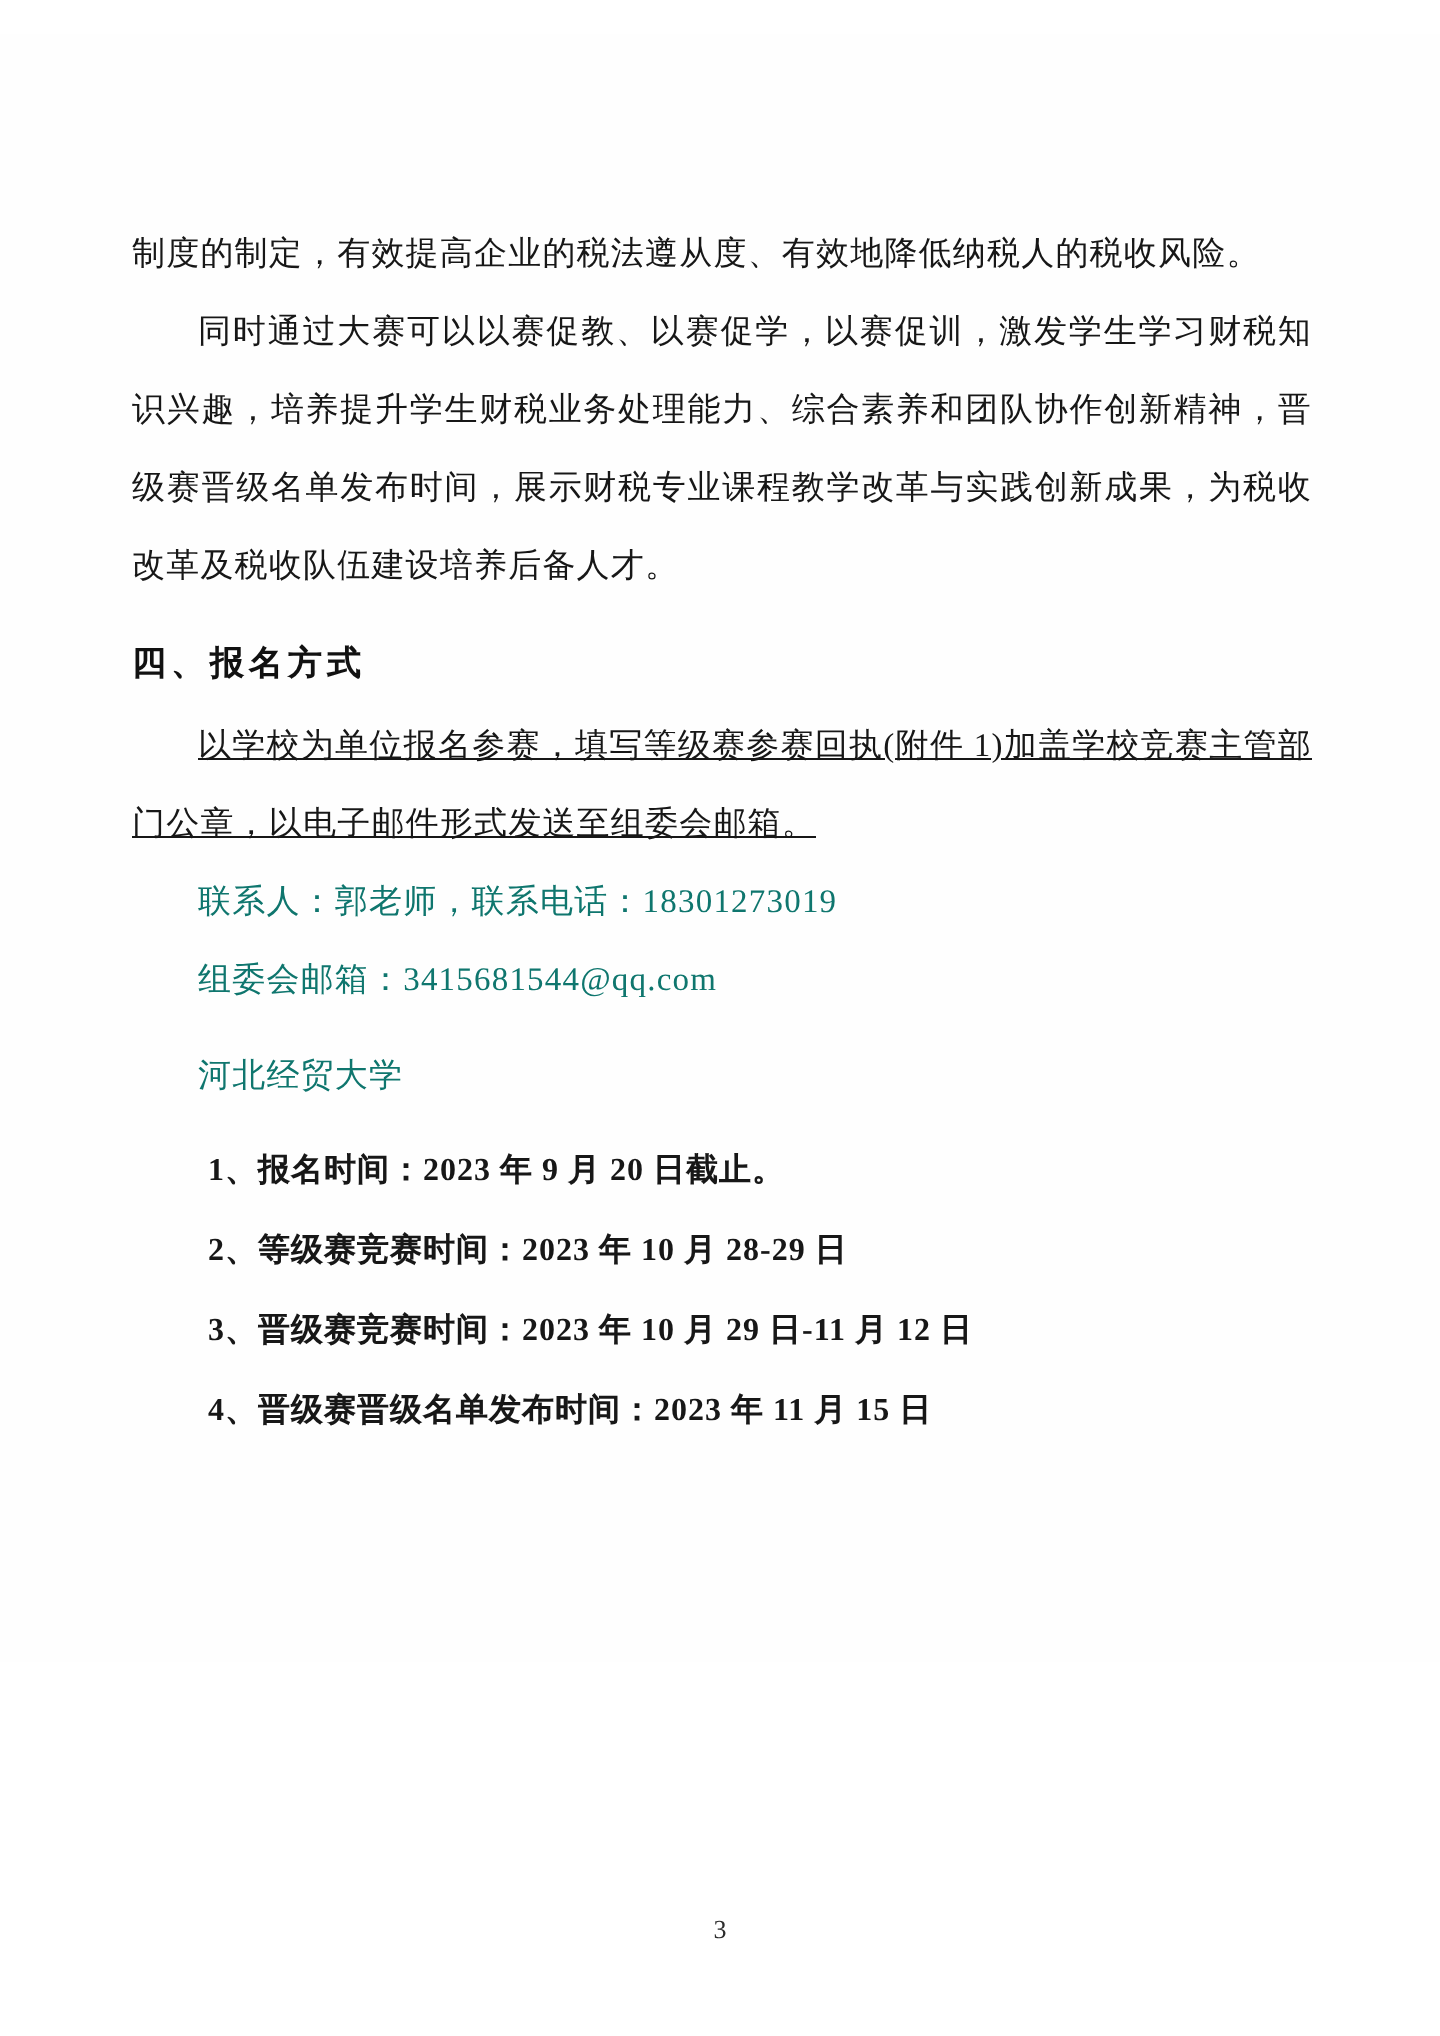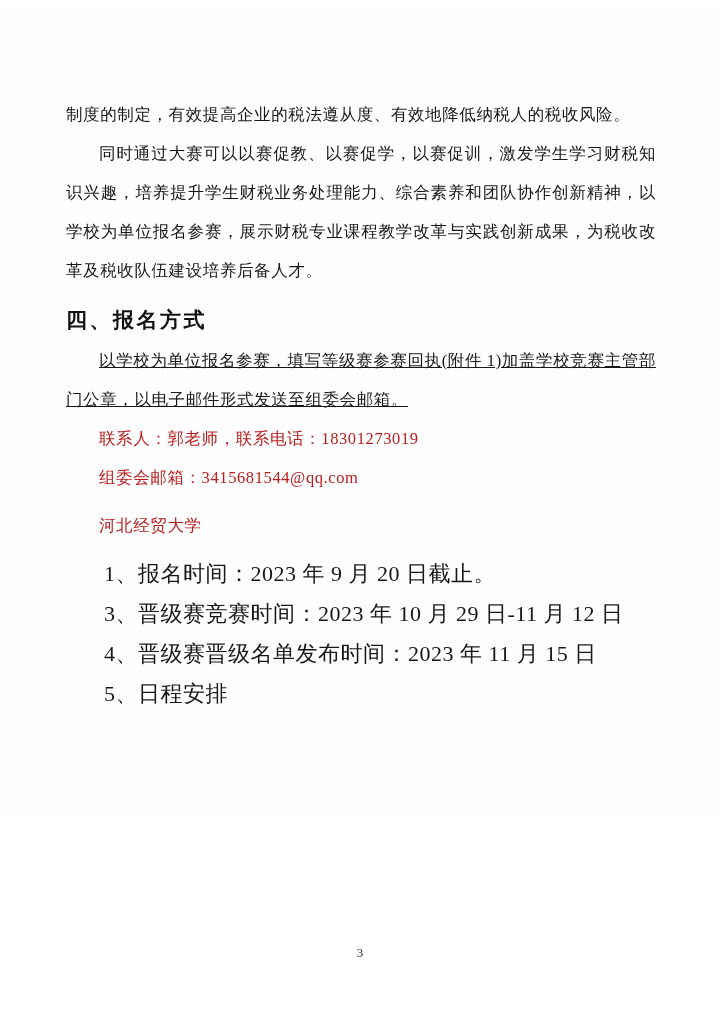--- a/index.html
+++ b/index.html
@@ -10,21 +10,21 @@
   body {
     width: 720px;
     height: 1018px;
     font-family: "Liberation Serif", "DejaVu Serif", serif;
     color: #1a1a1a;
     position: relative;
     overflow: hidden;
   }
   .page {
     position: absolute;
-    top: 5px; left: 0;
+    top: 17px; left: 0;
     width: 720px;
     height: 814px;
     background: #fefefe;
   }
   .content {
     position: absolute;
     left: 66px;
     top: 90px;
     width: 590px;
   }
@@ -38,51 +38,52 @@
   }
   .para-indent {
     text-indent: 33px;
   }
   .para-indent2 {
     text-indent: 33px;
     text-decoration: underline;
   }
   .heading {
     margin: 0;
-    font-size: 21px;
+    font-size: 17px;
     font-weight: bold;
     line-height: 42px;
     letter-spacing: 2.5px;
     color: #111111;
     font-family: "Liberation Sans", "DejaVu Sans", sans-serif;
   }
   .heading-gap {
     margin-top: 9px;
   }
   .sub {
     margin: 0;
     font-size: 16.5px;
     line-height: 39px;
     letter-spacing: 0.6px;
     text-indent: 33px;
-    color: #b91c1c;
+    color: #0f766e;
   }
   .sub-wide {
     text-indent: 88px;
   }
   .bold-line {
     font-weight: bold;
   }
   .list-line {
     margin: 0;
-    font-size: 22px;
+    font-size: 16px;
     line-height: 40px;
     letter-spacing: 0.5px;
     text-indent: 38px;
     color: #171717;
+    font-weight: bold;
   }
   .page-number {
     position: absolute;
     left: 0;
     top: 940px;
     width: 720px;
     text-align: center;
     font-size: 13px;
     color: #2b2b2b;
     font-family: "Liberation Serif", serif;
@@ -92,33 +93,33 @@
   }
 </style>
 </head>
 <body>
 
 <div class="page">
   <div class="content">
 
     <p>制度的制定，有效提高企业的税法遵从度、有效地降低纳税人的税收风险。</p>
 
-    <p class="para-indent">同时通过大赛可以以赛促教、以赛促学，以赛促训，激发学生学习财税知识兴趣，培养提升学生财税业务处理能力、综合素养和团队协作创新精神，以学校为单位报名参赛，展示财税专业课程教学改革与实践创新成果，为税收改革及税收队伍建设培养后备人才。</p>
+    <p class="para-indent">同时通过大赛可以以赛促教、以赛促学，以赛促训，激发学生学习财税知识兴趣，培养提升学生财税业务处理能力、综合素养和团队协作创新精神，晋级赛晋级名单发布时间，展示财税专业课程教学改革与实践创新成果，为税收改革及税收队伍建设培养后备人才。</p>
 
     <div class="heading-gap"></div>
     <p class="heading">四、报名方式</p>
     <p class="para-indent2">以学校为单位报名参赛，填写等级赛参赛回执(附件 1)加盖学校竞赛主管部门公章，以电子邮件形式发送至组委会邮箱。</p>
     <p class="sub">联系人：郭老师，联系电话：18301273019</p>
     <p class="sub mono-mail">组委会邮箱：3415681544@qq.com</p>
 
     <div class="heading-gap"></div>
     <p class="sub">河北经贸大学</p>
 
     <div class="heading-gap"></div>
     <p class="list-line">1、报名时间：2023 年 9 月 20 日截止。</p>
+    <p class="list-line">2、等级赛竞赛时间：2023 年 10 月 28-29 日</p>
     <p class="list-line">3、晋级赛竞赛时间：2023 年 10 月 29 日-11 月 12 日</p>
     <p class="list-line">4、晋级赛晋级名单发布时间：2023 年 11 月 15 日</p>
-    <p class="list-line">5、日程安排</p>
 
   </div>
 
   <div class="page-number">3</div>
 </div>
 
 </body></html>

